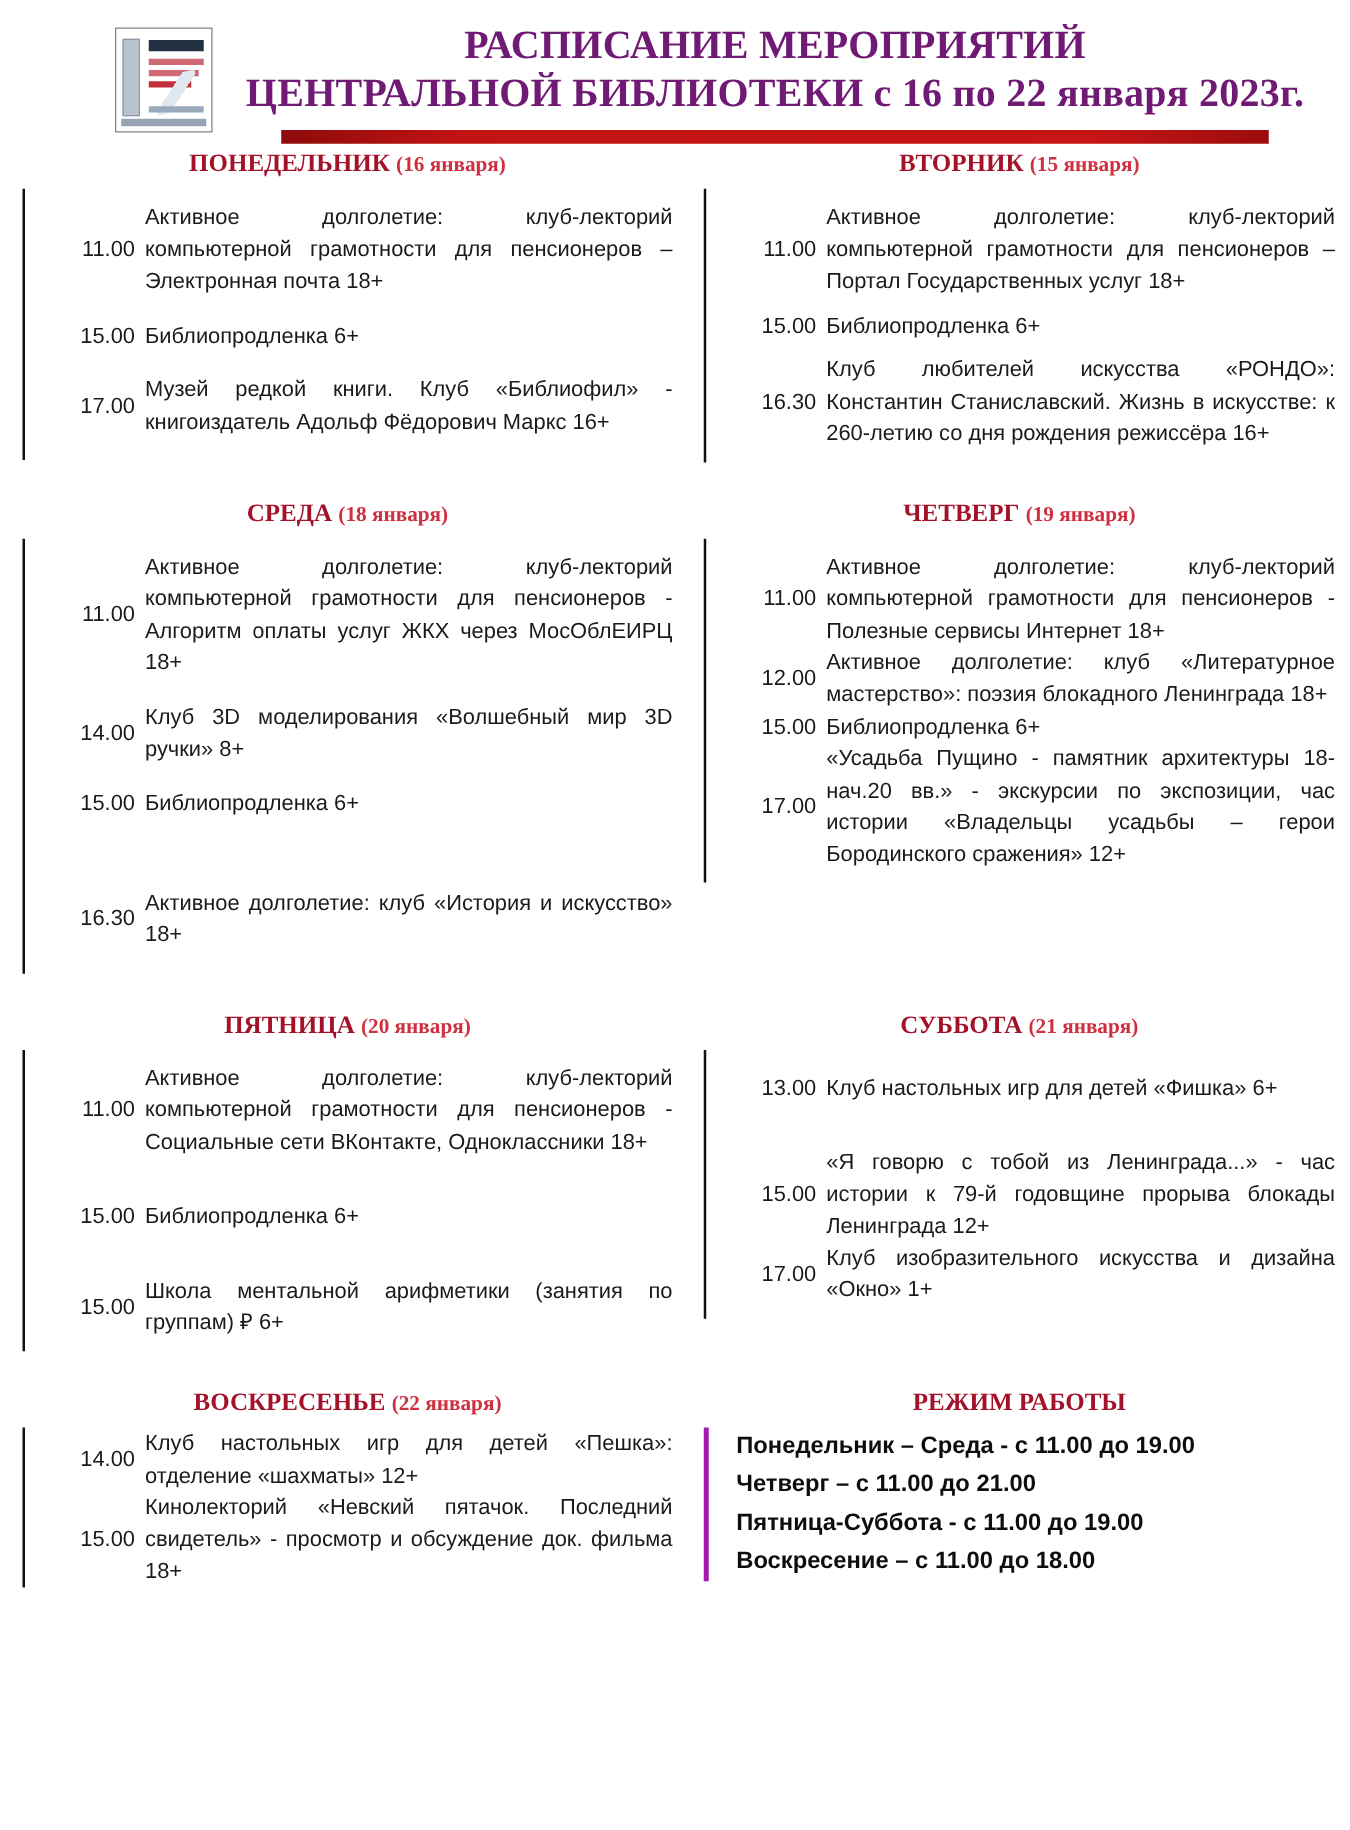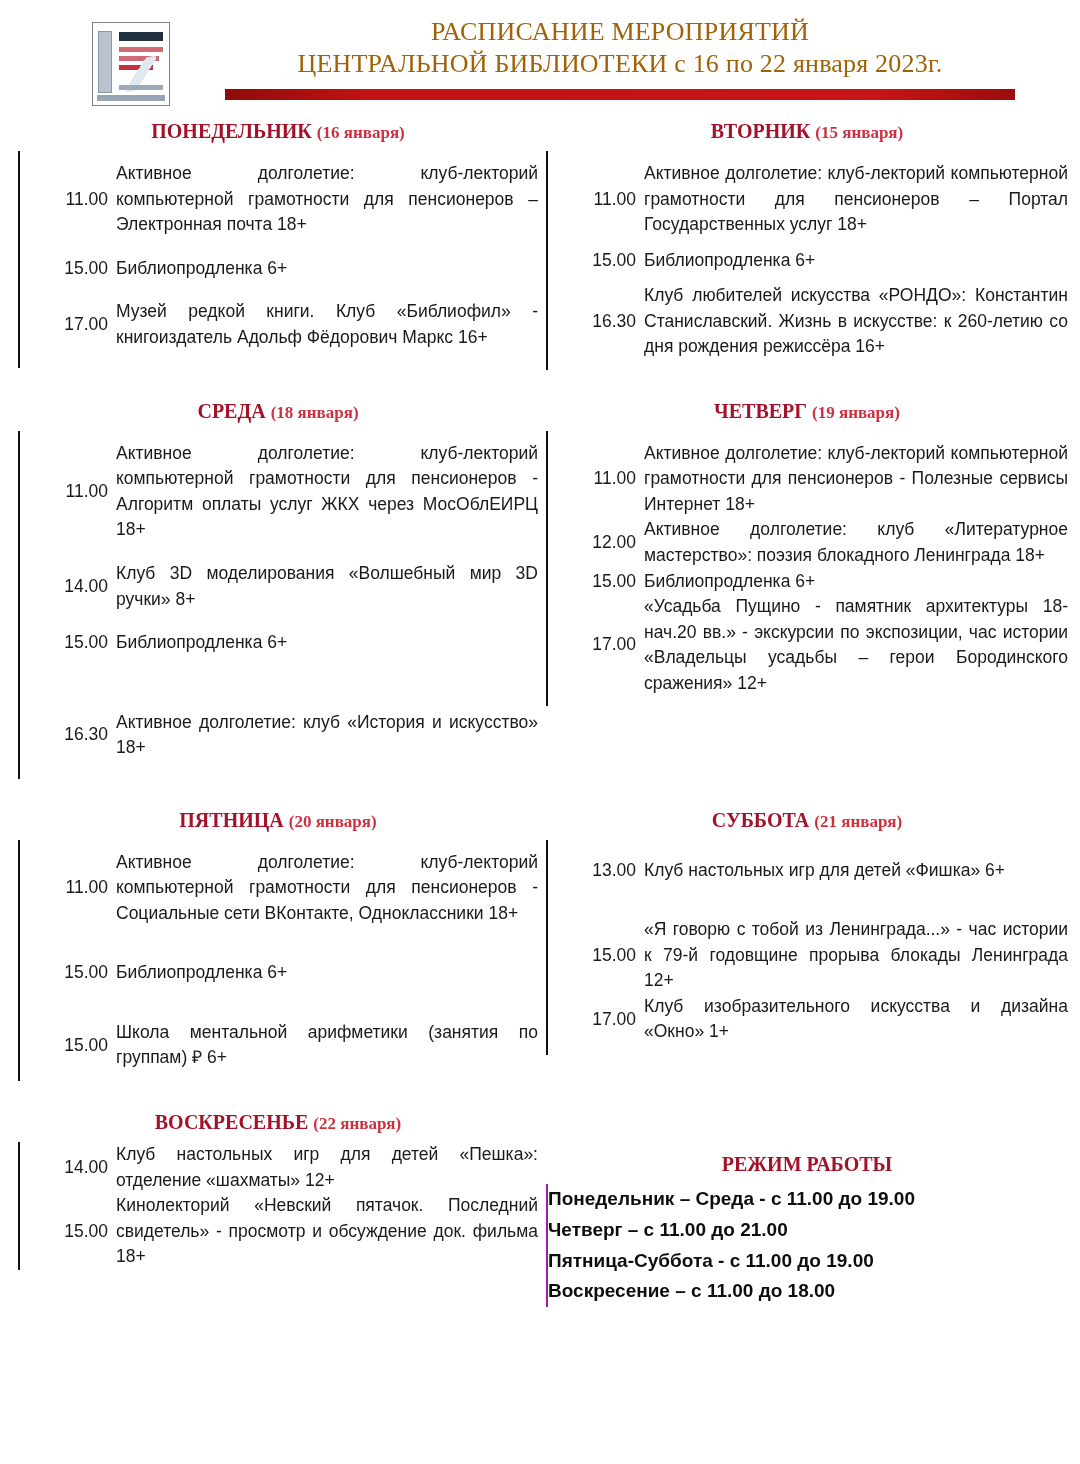--- a/index.html
+++ b/index.html
@@ -59,38 +59,38 @@
     position: absolute; left: 4px; bottom: 4px;
     width: 68px; height: 6px; background: #97a4b4;
   }
   .header-text {
     flex: 1 1 auto;
     text-align: center;
     padding-left: 8px;
   }
   .title-line {
     font-family: "Liberation Serif", serif;
-    font-weight: normal;
-    font-size: 26px;
+    font-weight: bold;
+    font-size: 32px;
     letter-spacing: 0.2px;
-    color: #a16207;
+    color: #701a75;
     line-height: 1.22;
     white-space: nowrap;
   }
   .title-rule {
     margin: 10px auto 0 auto;
     width: 790px; height: 11px;
     background: linear-gradient(90deg, #8d0b0b 0%, #c21212 18%, #c71515 82%, #9c0c0c 100%);
   }
 
   
   .grid {
     display: grid;
     grid-template-columns: 528px 1fr;
-    column-gap: 0px;
+    column-gap: 17px;
     padding: 0 4px 0 18px;
   }
   .day-block { padding: 0 8px 0 0; }
   .day-head {
     text-align: center;
     font-family: "Liberation Serif", serif;
     font-weight: bold;
     font-size: 20px;
     color: #a4122a;
     padding-bottom: 8px;
@@ -124,23 +124,24 @@
     text-align: justify;
     text-align-last: left;
     padding-left: 8px;
   }
   .spacer-sm { height: 10px; }
   .spacer-md { height: 18px; }
   .spacer-lg { height: 34px; }
   .spacer-xl { height: 54px; }
 
   
-  .hours-block { padding: 0 8px 0 0; margin-top: 42px; }
+  .hours-block { padding: 0 8px 0 0; }
   .hours-rows {
-    border-left: 2px solid #a21caf;
+    border-left: 4px solid #a21caf;
+    padding-left: 22px;
   }
   .hours-line {
     font-size: 19px;
     font-weight: bold;
     color: #0d0d0d;
     line-height: 1.62;
     white-space: nowrap;
   }
 
   .section-gap { height: 30px; }

